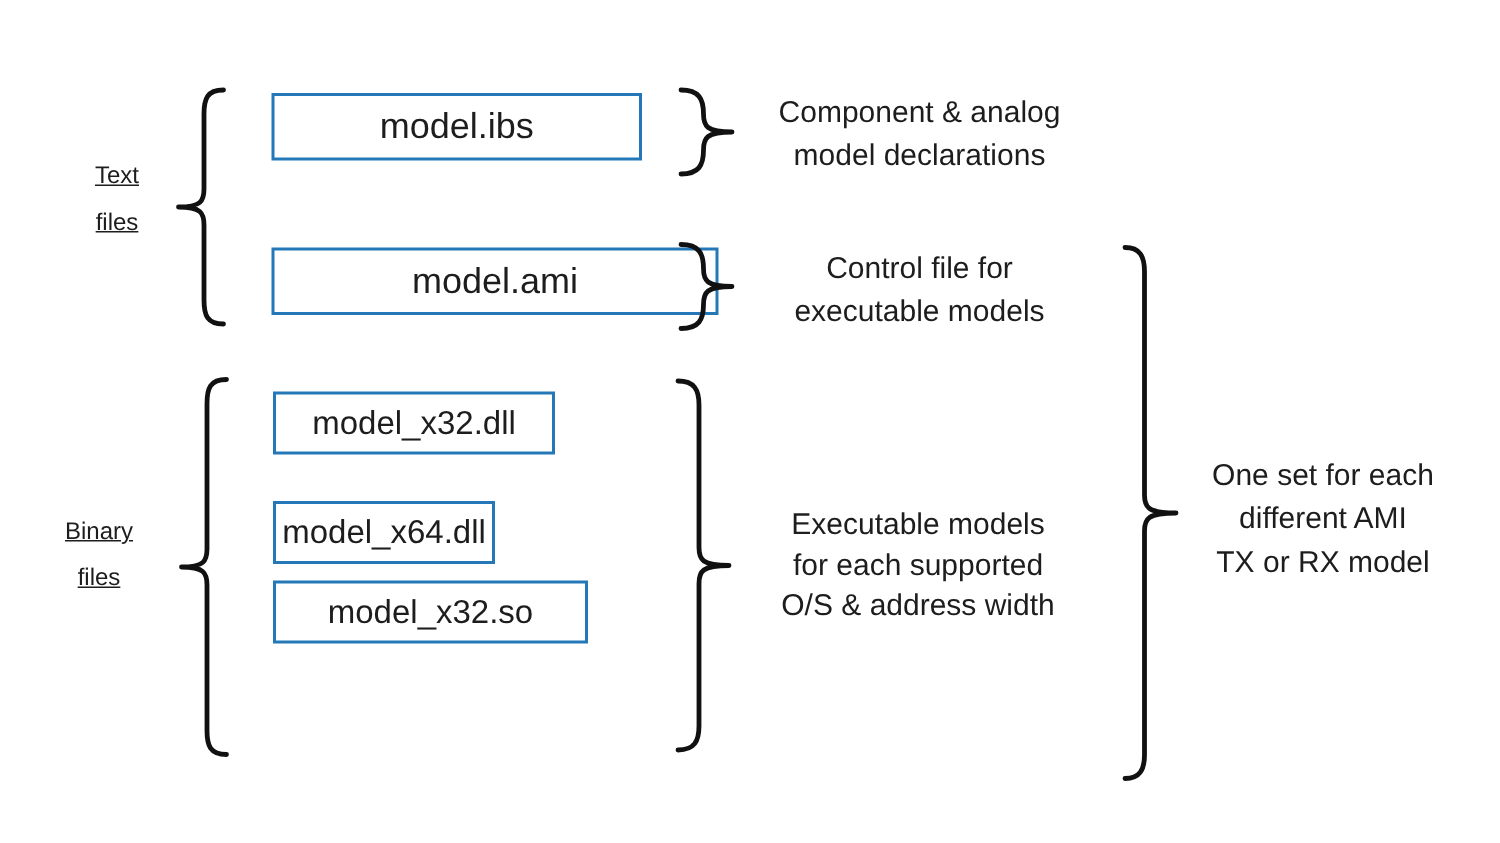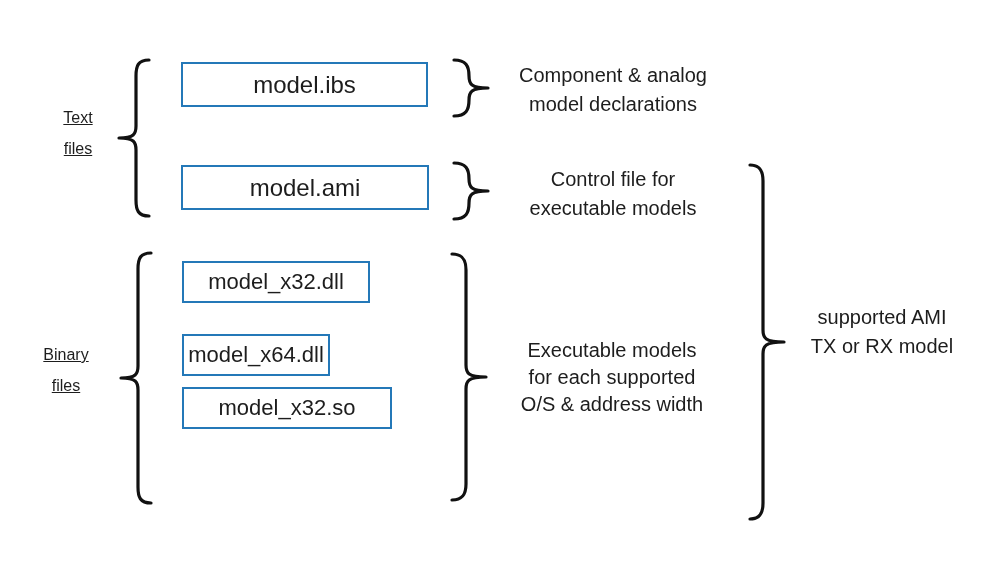--- a/index.html
+++ b/index.html
@@ -66,21 +66,21 @@
     <div>Text</div>
     <div>files</div>
   </div>
 
   <svg class="brace abs" style="left:116px; top:57px;" width="40" height="162" viewBox="0 0 40 162">
     <path d="M 33,3 C 22,3 20,9 20,19 L 20,69 C 20,77 18,81 3,81 C 18,81 20,85 20,93 L 20,143 C 20,153 22,159 33,159"></path>
   </svg>
 
   <div class="abs file-box big" style="left:181px; top:62px; width:247px; height:45px;">model.ibs</div>
 
-  <div class="abs file-box big" style="left:181px; top:165px; width:248px; height:45px;">model.ami</div>
+  <div class="abs file-box big" style="left:181px; top:165px; width:298px; height:45px;">model.ami</div>
 
   <svg class="brace abs" style="left:448px; top:57px;" width="44" height="62" viewBox="0 0 44 62">
     <path d="M 6,3 C 18,3 21,9 21,19 C 21,27 23,31 40,31 C 23,31 21,35 21,43 C 21,53 18,59 6,59"></path>
   </svg>
 
   <div class="abs annotation" style="left:498px; top:61px; width:230px;">
     <div class="line">Component &amp; analog</div>
     <div class="line">model declarations</div>
   </div>
 
@@ -114,17 +114,18 @@
     <div class="line">Executable models</div>
     <div class="line">for each supported</div>
     <div class="line">O/S &amp; address width</div>
   </div>
 
   <svg class="brace abs" style="left:744px; top:162px;" width="44" height="360" viewBox="0 0 44 360">
     <path d="M 6,3 C 16,3 19,9 19,19 L 19,168 C 19,176 21,180 40,180 C 21,180 19,184 19,192 L 19,341 C 19,351 16,357 6,357"></path>
   </svg>
 
   <div class="abs annotation" style="left:790px; top:303px; width:184px;">
-    <div class="line">supported AMI</div>
+    <div class="line">One set for each</div>
+    <div class="line">different AMI</div>
     <div class="line">TX or RX model</div>
   </div>
 
 </div>
 
 </body></html>

